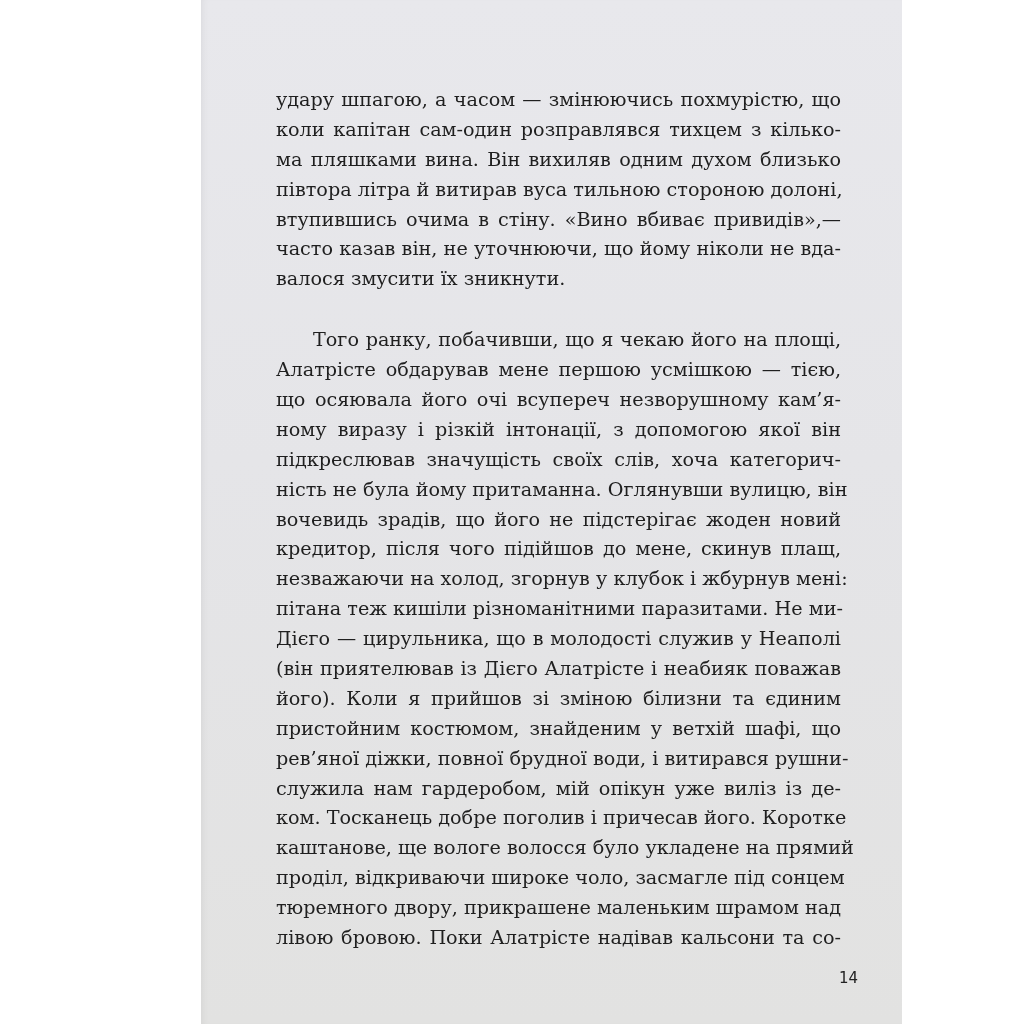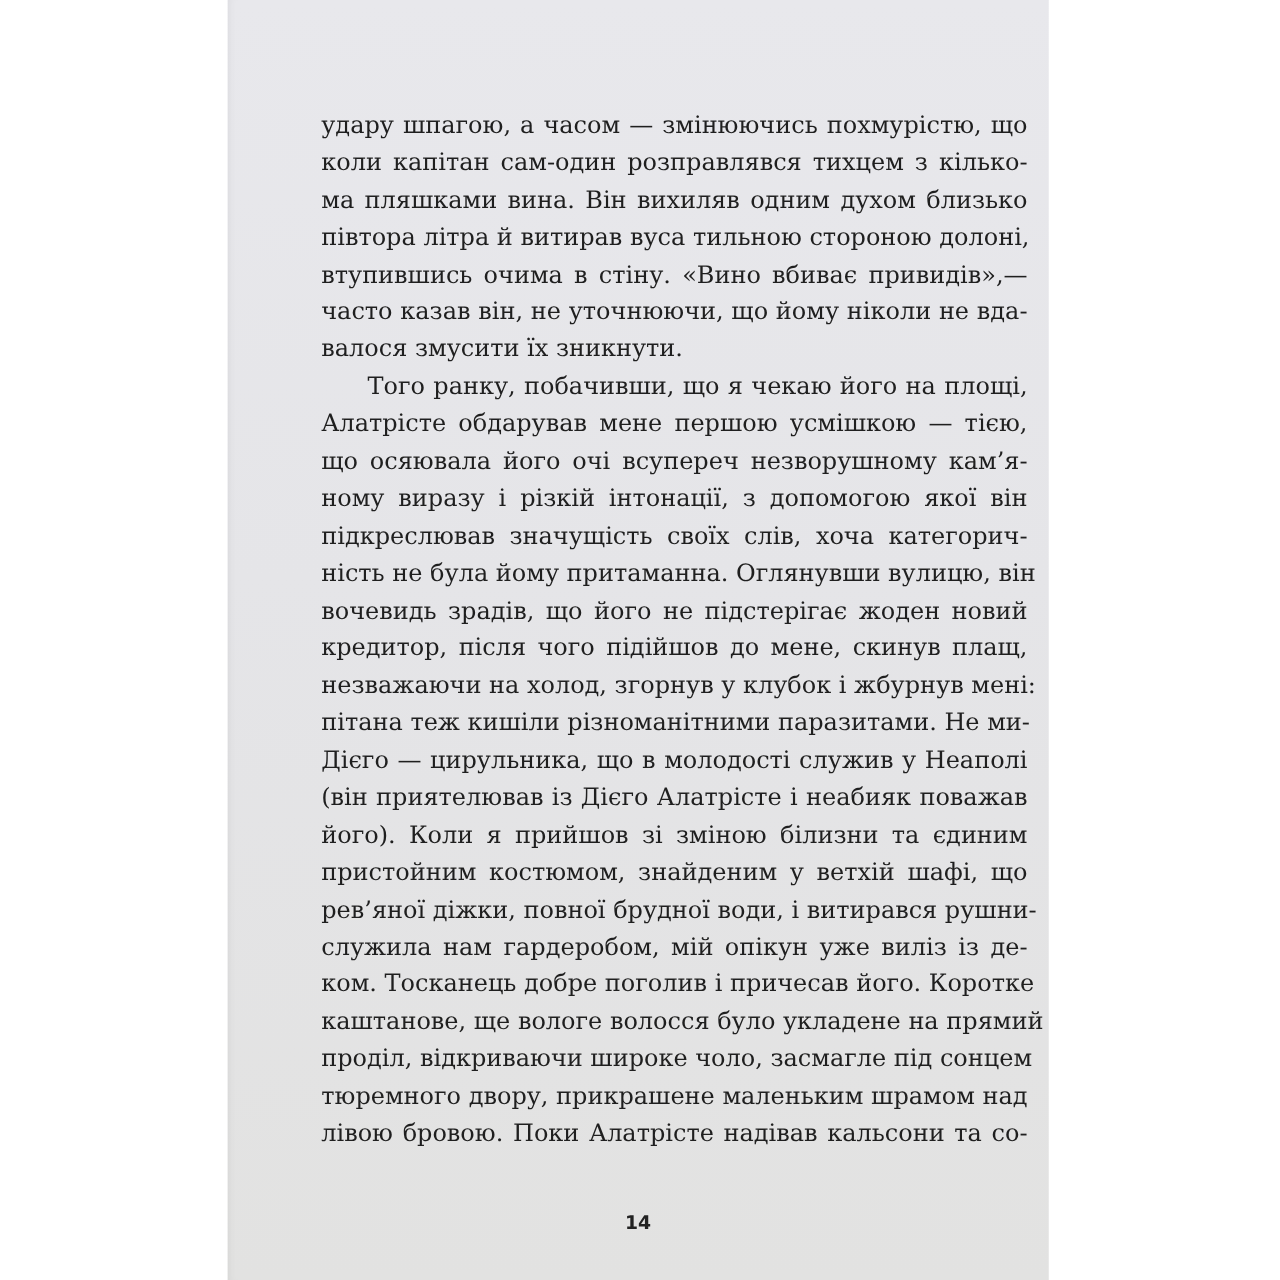--- a/index.html
+++ b/index.html
@@ -5,26 +5,27 @@
     html, body {
       margin: 0;
       padding: 0;
       width: 1024px;
       height: 1024px;
       background: #ffffff;
       overflow: hidden;
     }
     .page {
       position: absolute;
-      left: 182px;
+      left: 201px;
       top: 0;
       width: 657px;
       height: 1024px;
       background: linear-gradient(180deg, #e8e8ec 0%, #e5e5e8 45%, #e2e2e1 100%);
       box-shadow: inset 6px 0 8px -6px rgba(0,0,0,0.08);
+      padding-left: 44px;
     }
     .text-block {
       position: absolute;
       left: 75px;
       top: 85px;
       width: 565px;
       font-family: "DejaVu Serif", "Liberation Serif", serif;
       font-size: 19.2px;
       line-height: 29.9px;
       color: #1f1f1f;
@@ -34,31 +35,31 @@
       white-space: nowrap;
       text-align: justify;
       text-align-last: justify;
       height: 29.9px;
     }
     .line.last {
       text-align-last: left;
     }
     .line.indent {
       padding-left: 37px;
+      margin-top: 31px;
     }
     .page-number {
       position: absolute;
       left: 0;
       width: 657px;
       top: 969px;
-      text-align: center;
+      text-align: right;
       font-family: "DejaVu Sans", "Liberation Sans", sans-serif;
       font-size: 15px;
       color: #222222;
-      font-weight: bold;
     }
   </style>
 </head>
 <body>
 
 <div class="page">
   <div class="text-block">
     <span class="line">удару шпагою, а часом — змінюючись похмурістю, що</span>
     <span class="line">коли капітан сам-один розправлявся тихцем з кілько-</span>
     <span class="line">ма пляшками вина. Він вихиляв одним духом близько</span>

